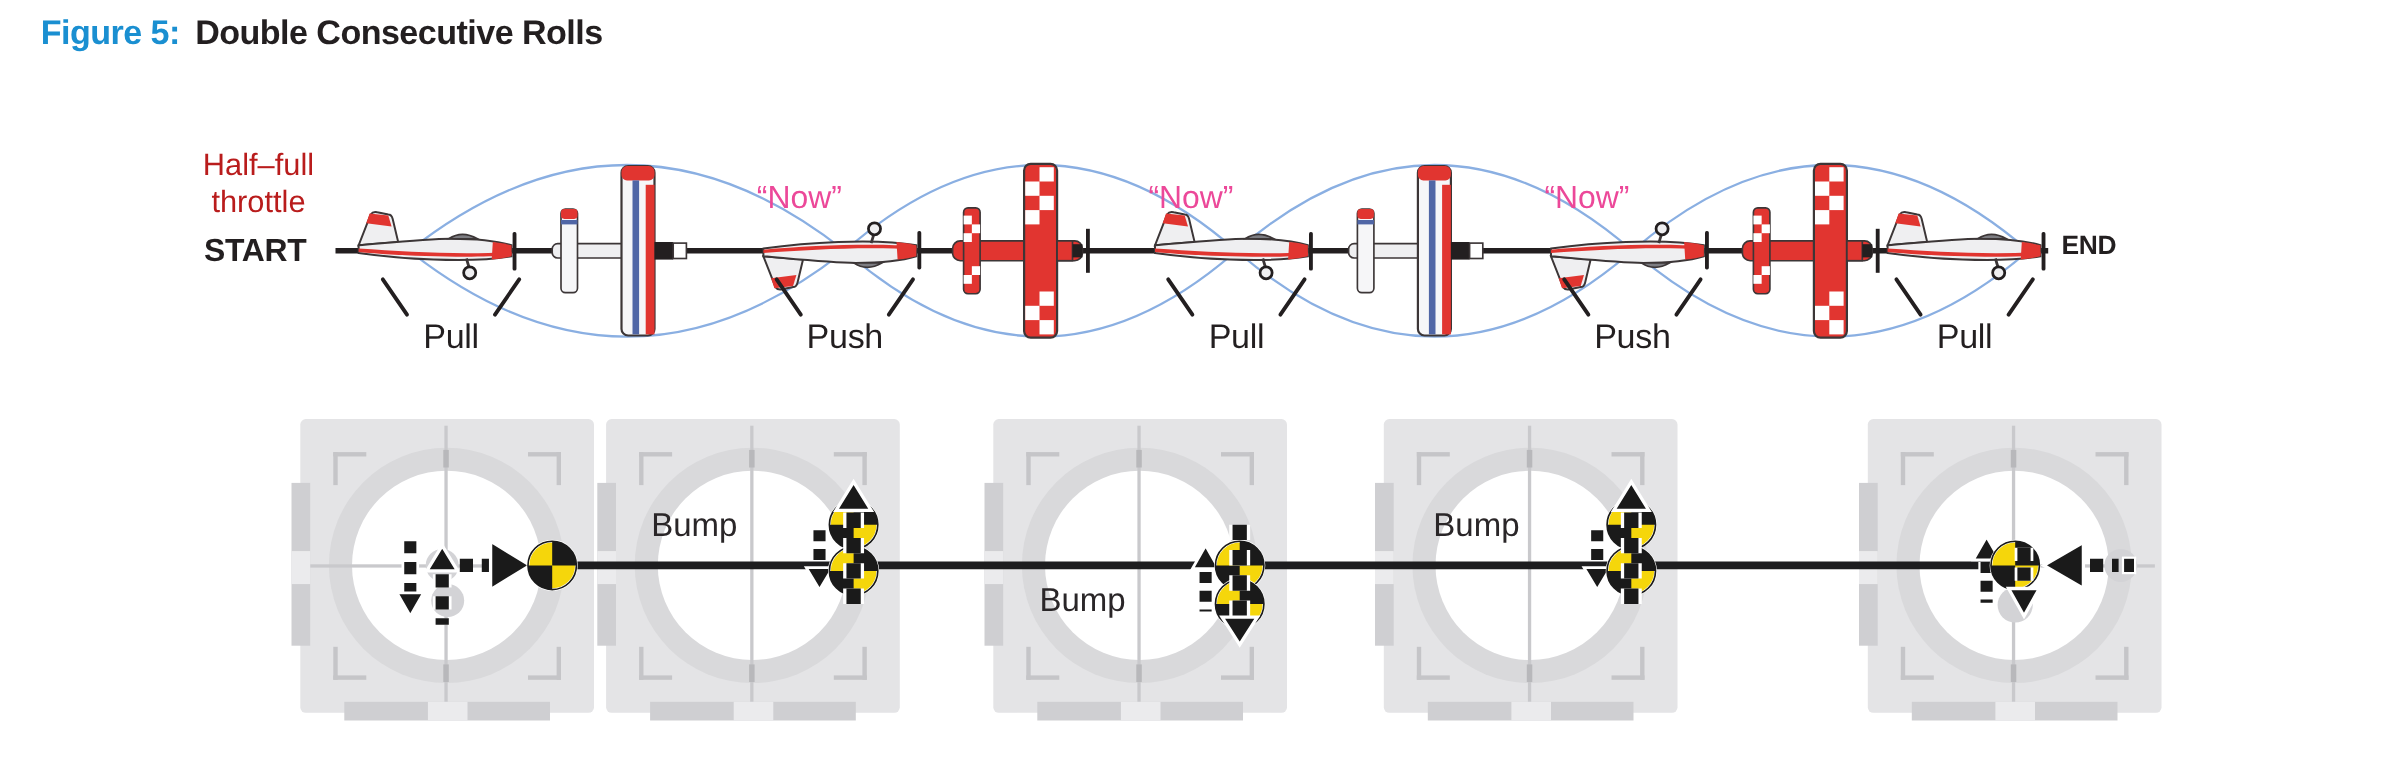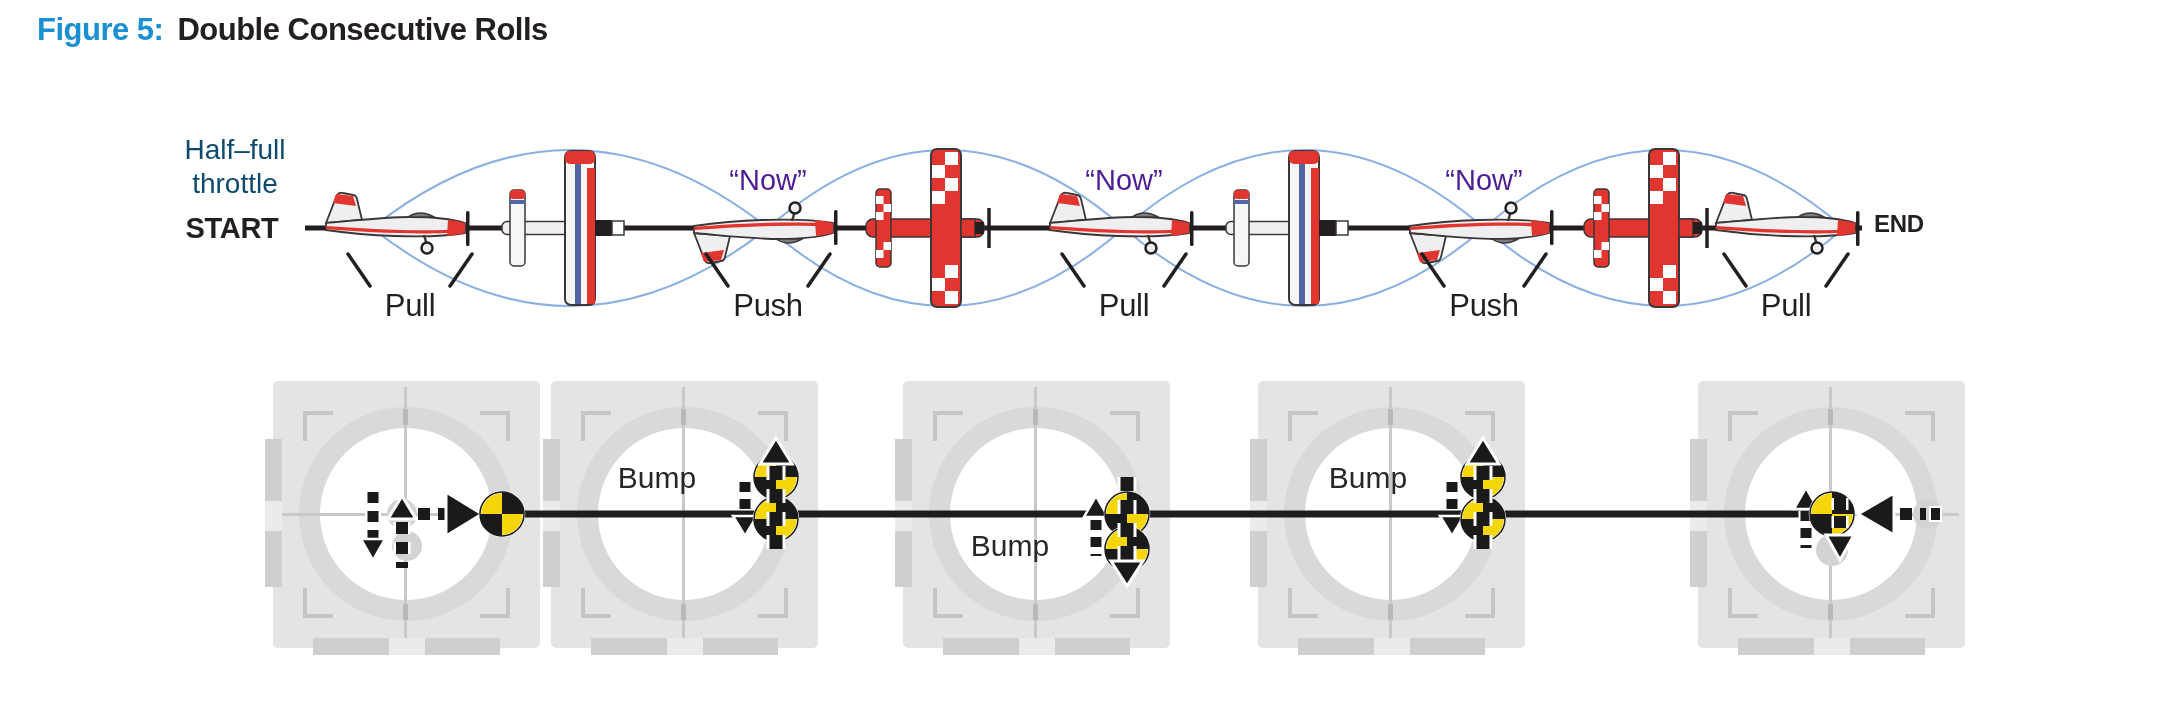--- a/index.html
+++ b/index.html
@@ -4,26 +4,26 @@
 <style>
   html,body{margin:0;padding:0;background:#ffffff;}
   .canvas{position:relative;width:2181px;height:705px;background:#ffffff;overflow:hidden;
           font-family:"Liberation Sans",sans-serif;color:#231f20;padding-left:48px;}
   
   .title-row{position:absolute;left:37px;top:12px;white-space:nowrap;}
   .fig-label{font-size:31px;font-weight:700;letter-spacing:-0.5px;color:#1a8fd1;}
   .fig-title{font-size:31px;font-weight:700;letter-spacing:-0.5px;color:#231f20;margin-left:14px;}
   
   .lbl{position:absolute;z-index:5;}
-  .throttle-note{left:145px;top:133px;width:180px;text-align:center;font-size:28px;line-height:34px;color:#0c4a6e;}
+  .throttle-note{left:145px;top:133px;width:180px;text-align:center;font-size:28px;line-height:34px;color:#b91c1c;}
   .start-lbl{left:157px;top:212px;width:150px;text-align:center;font-size:29px;font-weight:700;letter-spacing:-0.3px;}
   .end-lbl{left:1874px;top:210px;width:130px;font-size:24px;font-weight:700;letter-spacing:-0.3px;}
-  .now-lbl{width:160px;text-align:center;top:164px;font-size:29px;color:#4c1d95;}
+  .now-lbl{width:160px;top:164px;font-size:29px;color:#ec4899;}
   .call-lbl{width:160px;text-align:center;top:288px;font-size:31px;font-weight:400;letter-spacing:-0.3px;}
-  .bump-lbl{width:130px;text-align:center;font-size:30px;color:#2a2628;}
+  .bump-lbl{width:130px;text-align:left;font-size:30px;color:#2a2628;}
   
   .flight-svg,.controls-svg{position:absolute;left:0;top:0;z-index:3;}
   
   .gimbal{position:absolute;top:381px;width:267px;height:267px;z-index:1;}
   .g-square{position:absolute;inset:0;background:#e4e4e6;border-radius:5px;}
   .g-bracket{position:absolute;width:26px;height:26px;border:0 solid #c5c5c8;}
   .g-bracket.tl{left:30px;top:30px;border-left-width:4px;border-top-width:4px;}
   .g-bracket.tr{right:30px;top:30px;border-right-width:4px;border-top-width:4px;}
   .g-bracket.bl{left:30px;bottom:30px;border-left-width:4px;border-bottom-width:4px;}
   .g-bracket.br{right:30px;bottom:30px;border-right-width:4px;border-bottom-width:4px;}

